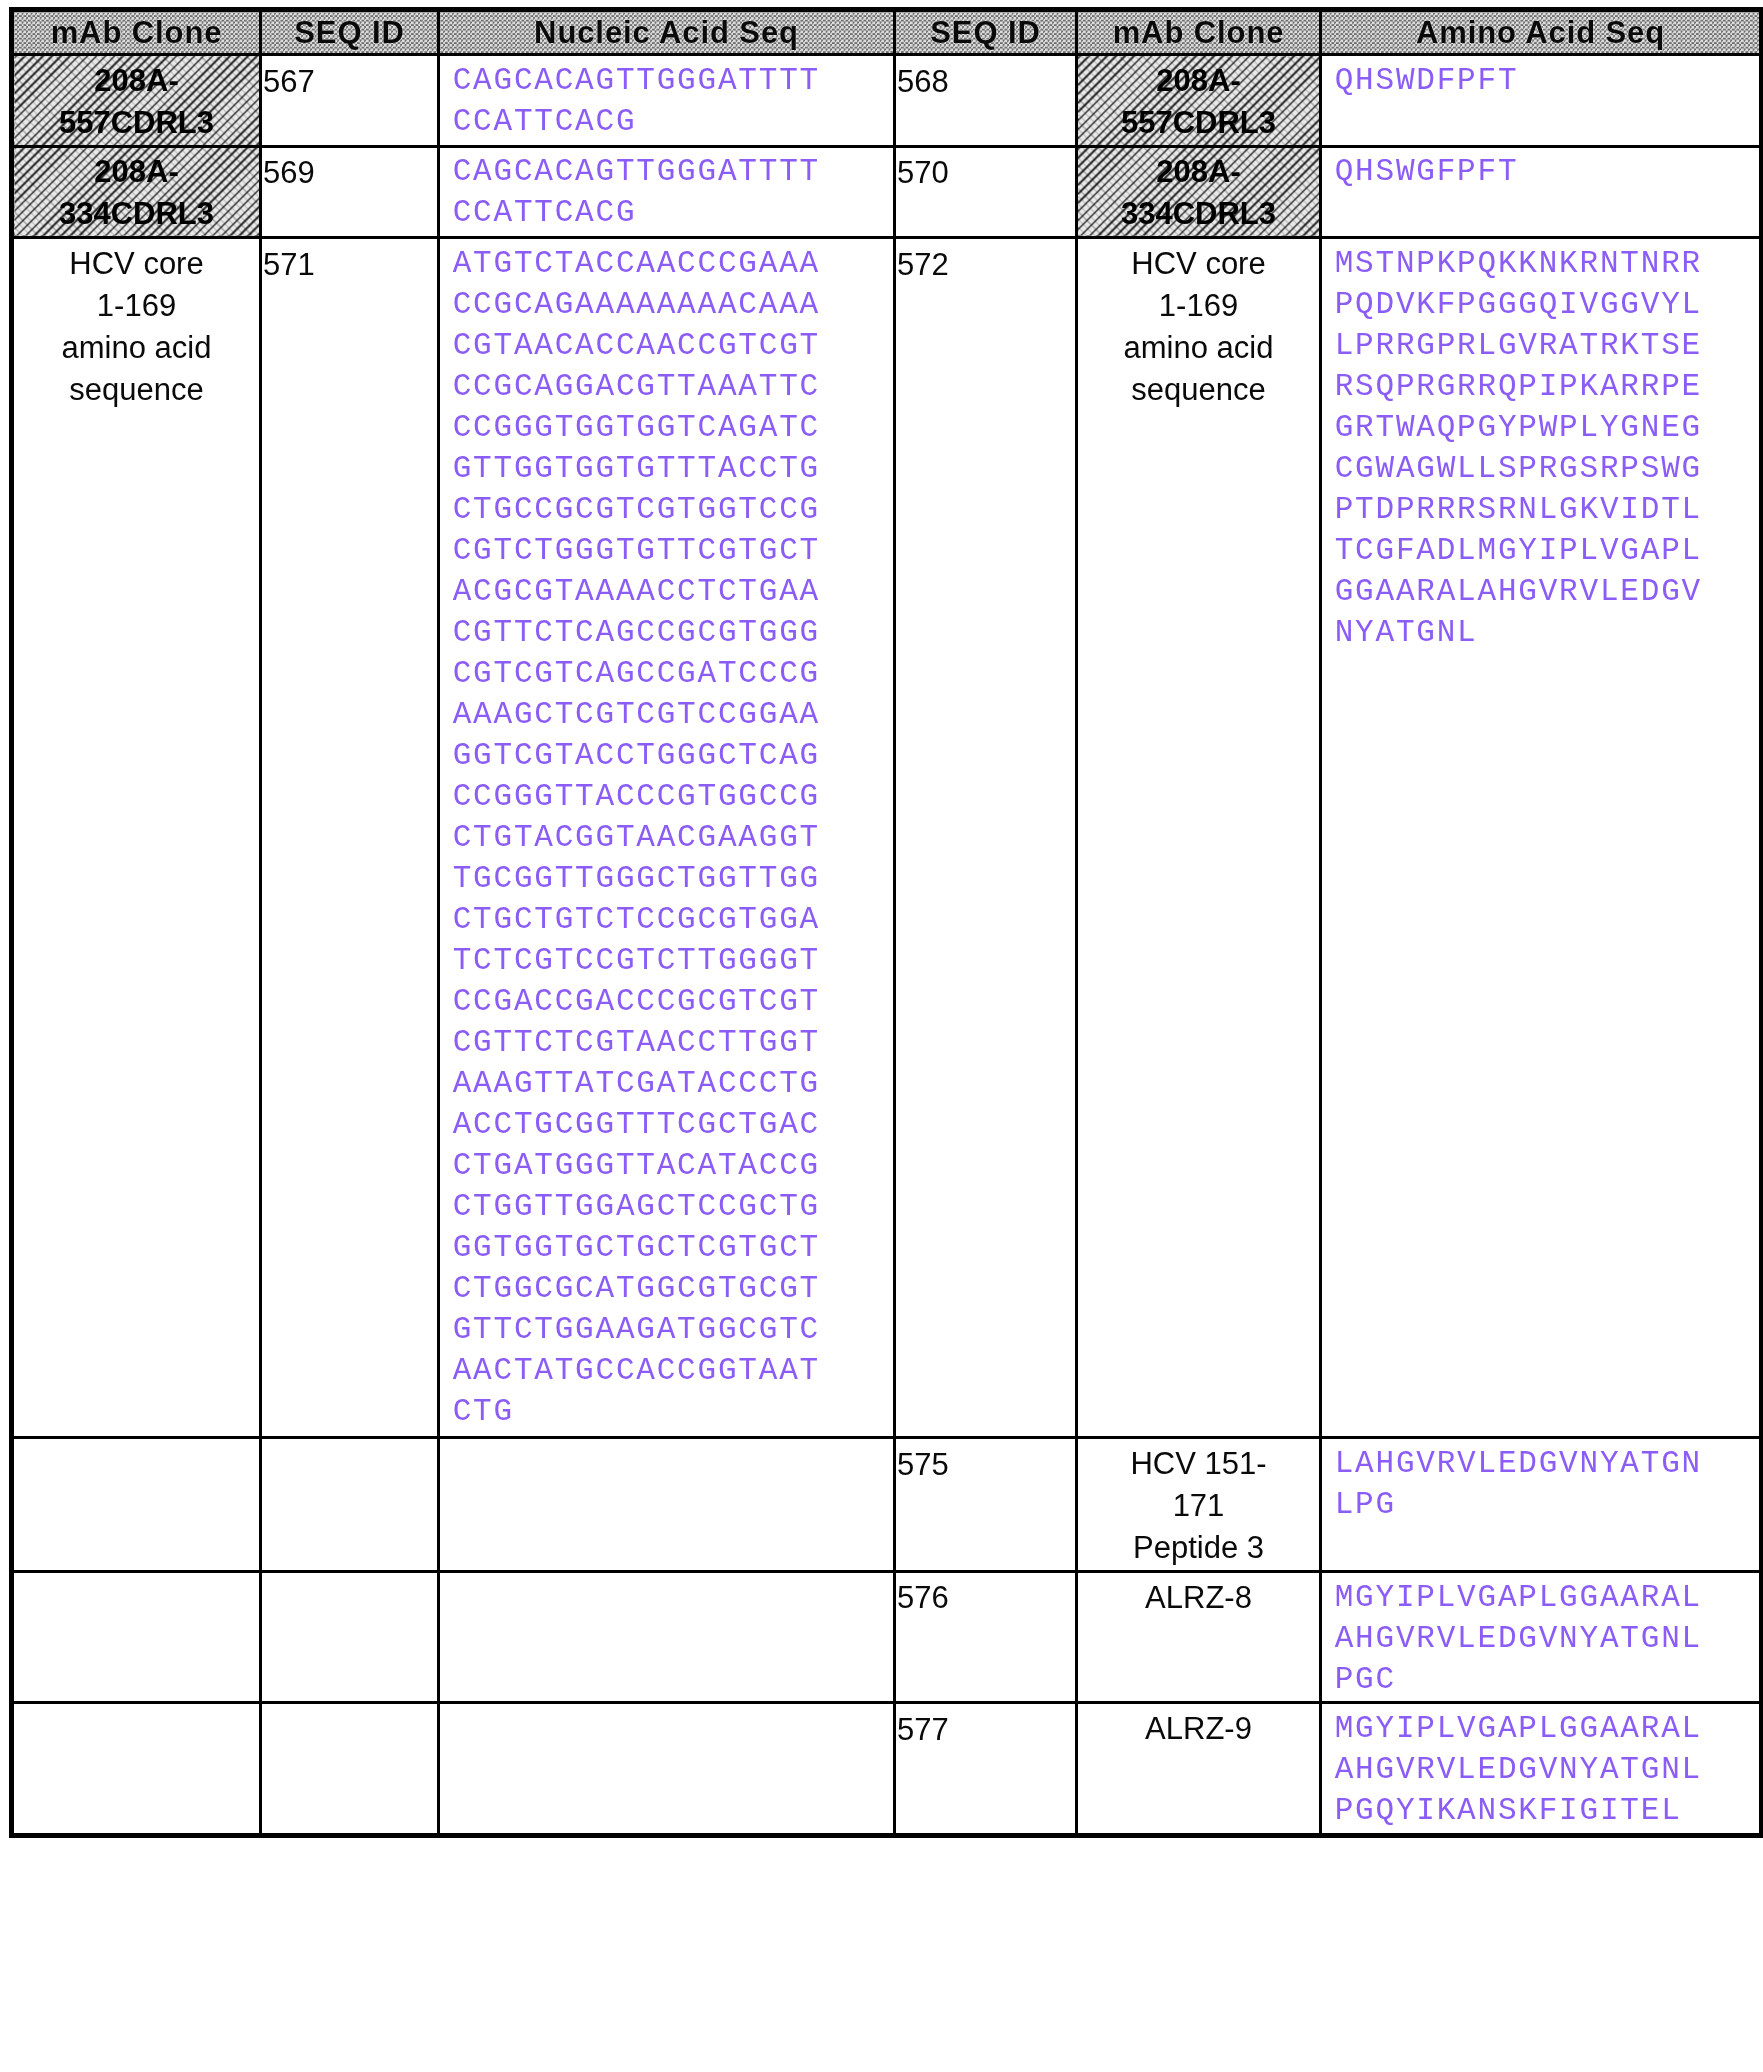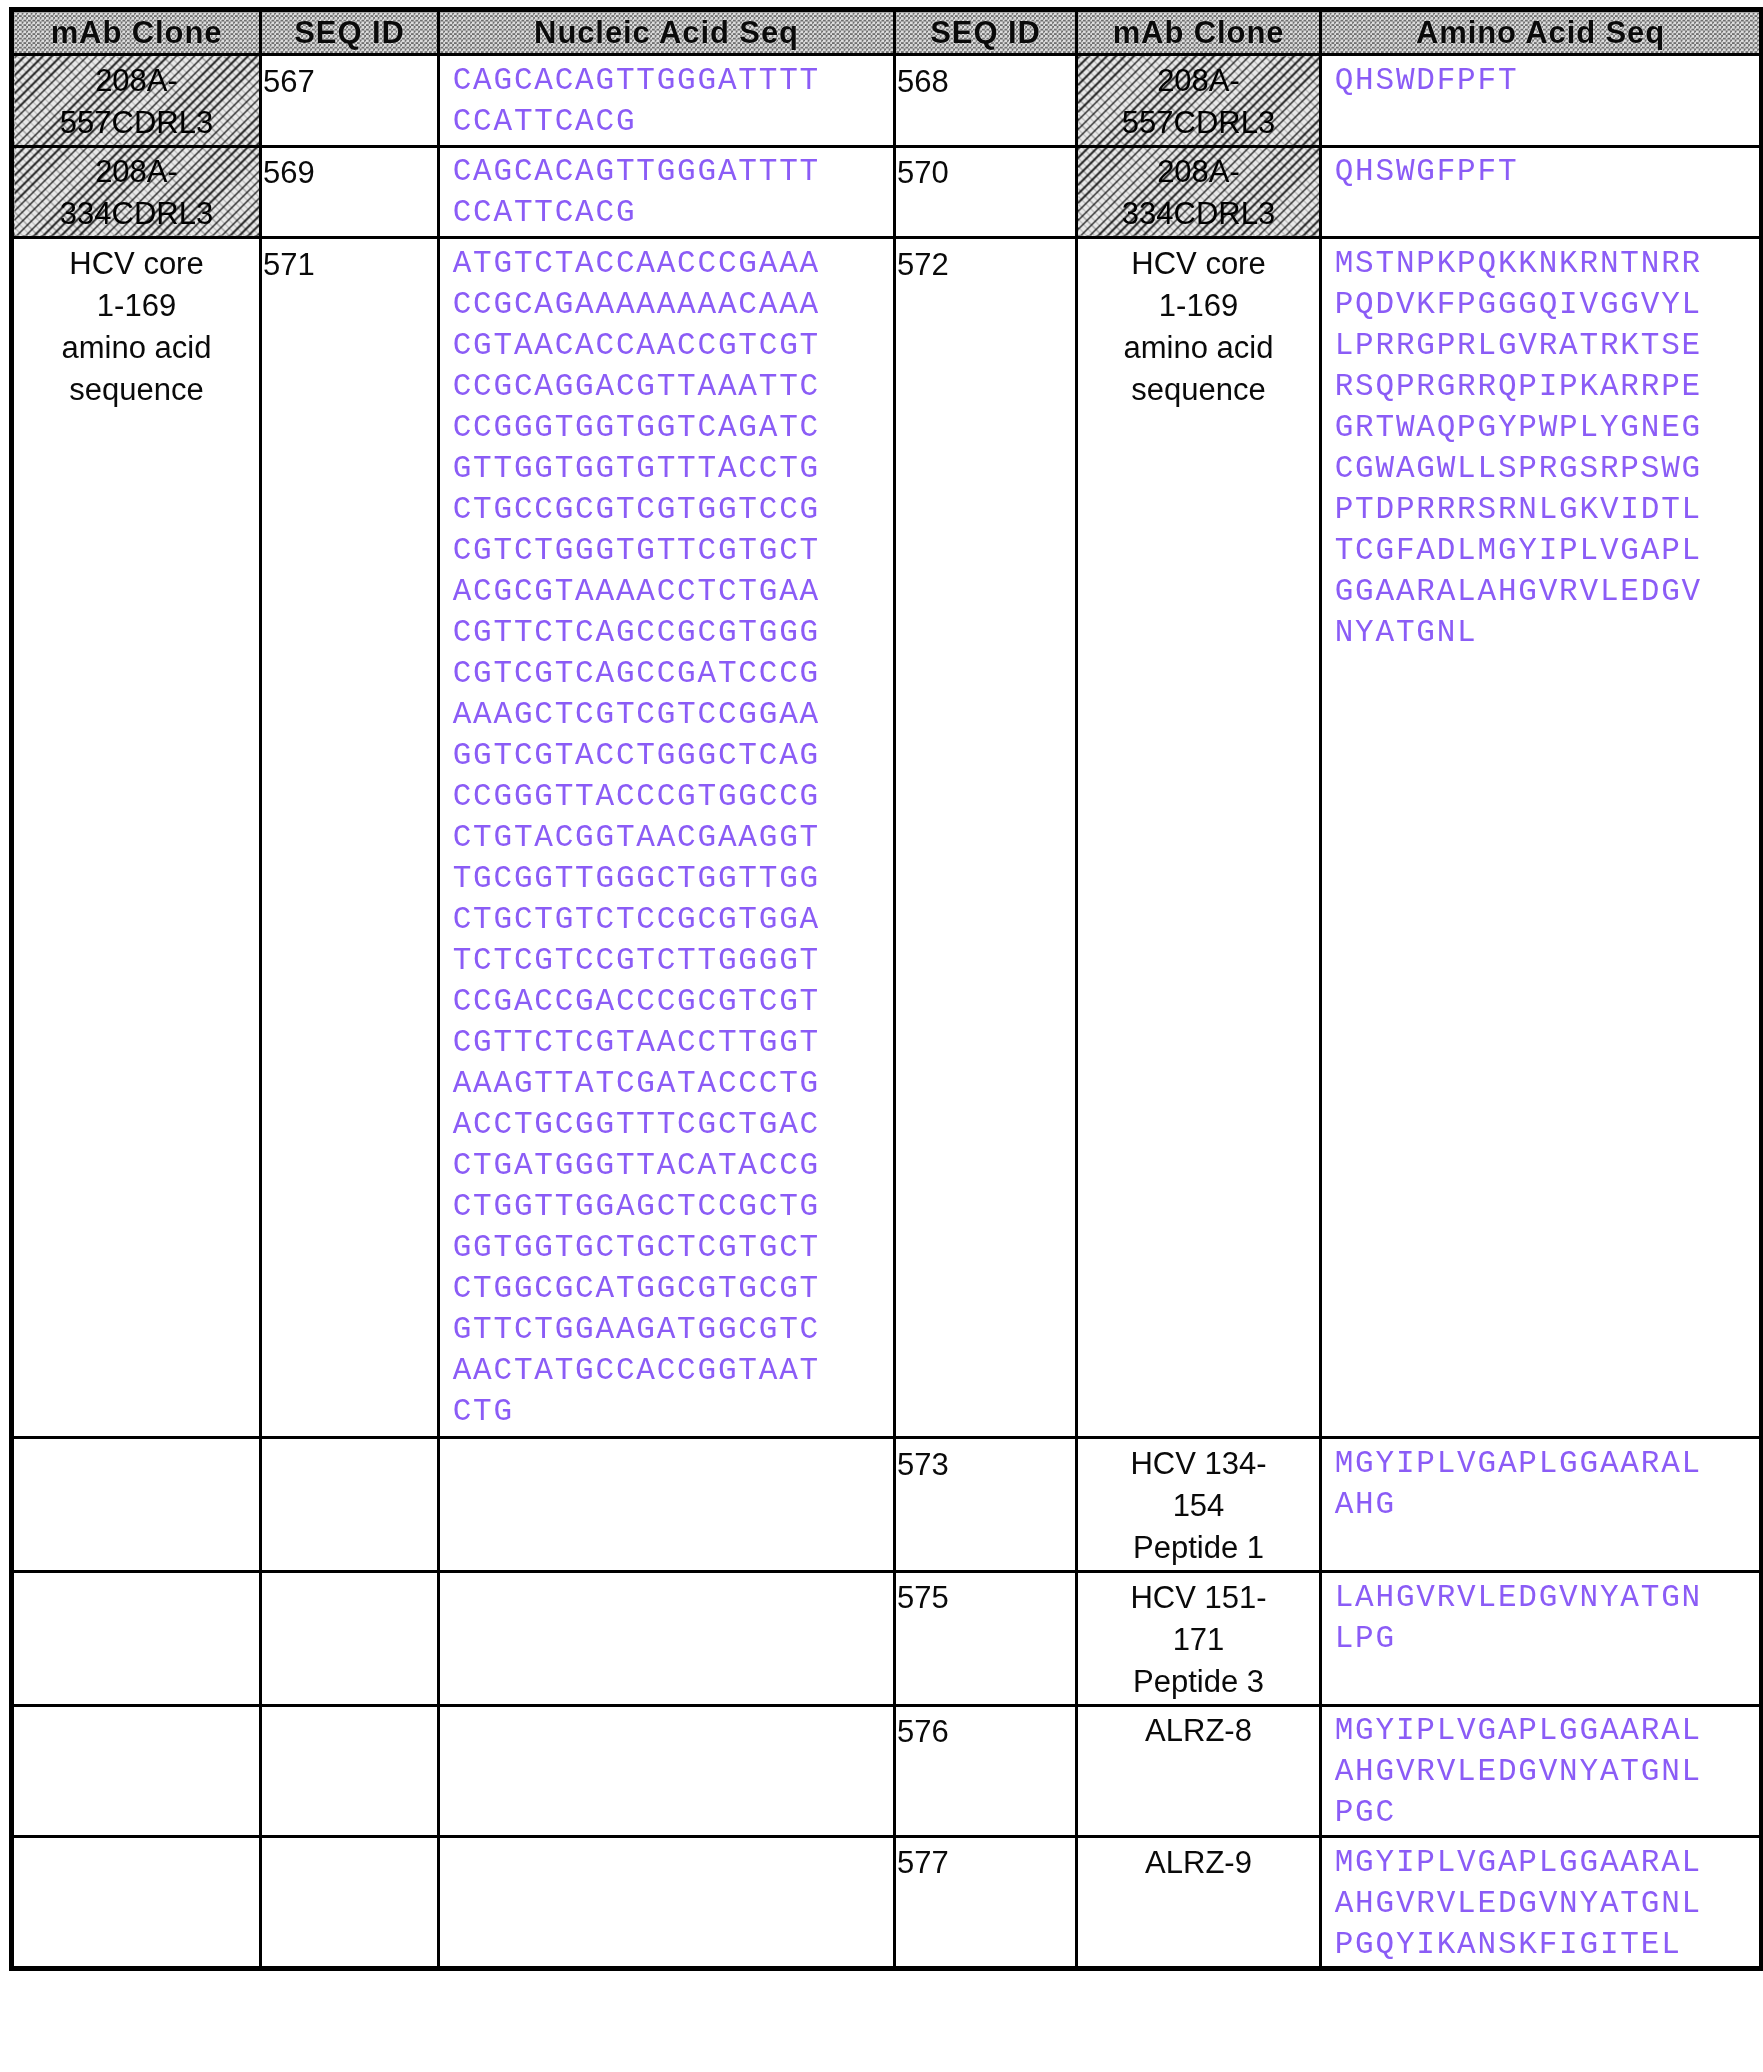--- a/index.html
+++ b/index.html
@@ -30,21 +30,21 @@
   }
   .label{
     text-align:center;font-size:31px;line-height:42px;
     padding-top:3.6px;white-space:pre-line;
   }
   .hatch{
     background-color:#e8e8e8;
     background-image:
       repeating-linear-gradient(135deg,rgba(0,0,0,0.80) 0 1.8px,rgba(255,255,255,0) 1.8px 6.3px),
       repeating-linear-gradient(45deg,rgba(0,0,0,0.30) 0 0.9px,rgba(255,255,255,0) 0.9px 5.4px);
-    font-weight:normal;color:#000;
+    font-weight:bold;color:#000;
   }
   tr.r-head{height:45px;}
   tr.r-567{height:87px;}
   tr.r-569{height:87px;}
   tr.r-571{height:1200px;}
   tr.r-573{height:130px;}
   tr.r-574{height:131px;}
   tr.r-575{height:128px;}
   tr.r-576{height:127px;}
   tr.r-577{height:127px;}
@@ -140,31 +140,20 @@
 LPRRGPRLGVRATRKTSE
 RSQPRGRRQPIPKARRPE
 GRTWAQPGYPWPLYGNEG
 CGWAGWLLSPRGSRPSWG
 PTDPRRRSRNLGKVIDTL
 TCGFADLMGYIPLVGAPL
 GGAARALAHGVRVLEDGV
 NYATGNL</td>
   </tr>
 
-  <tr class="r-573">
-    <td class="label"></td>
-    <td class="seqid"></td>
-    <td class="seq"></td>
-    <td class="seqid">573</td>
-    <td class="label">HCV 134-
-154
-Peptide 1</td>
-    <td class="seq">MGYIPLVGAPLGGAARAL
-AHG</td>
-  </tr>
 
 
   <tr class="r-575">
     <td class="label"></td>
     <td class="seqid"></td>
     <td class="seq"></td>
     <td class="seqid">575</td>
     <td class="label">HCV 151-
 171
 Peptide 3</td>

